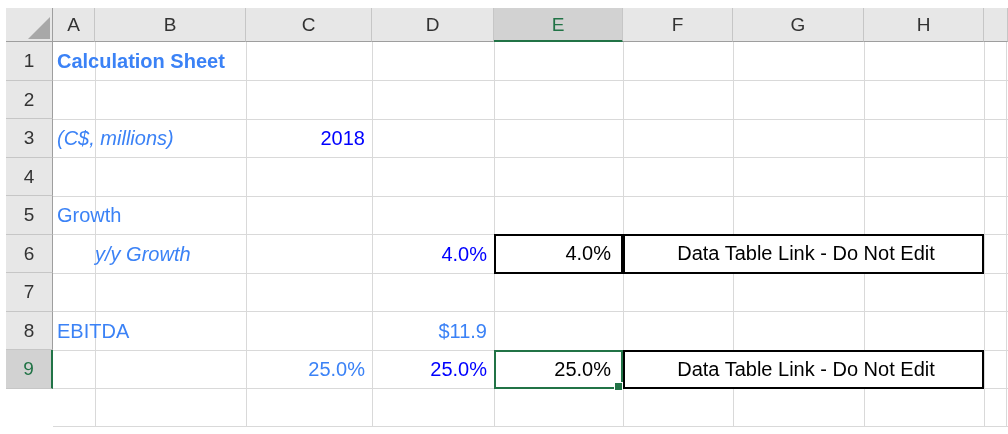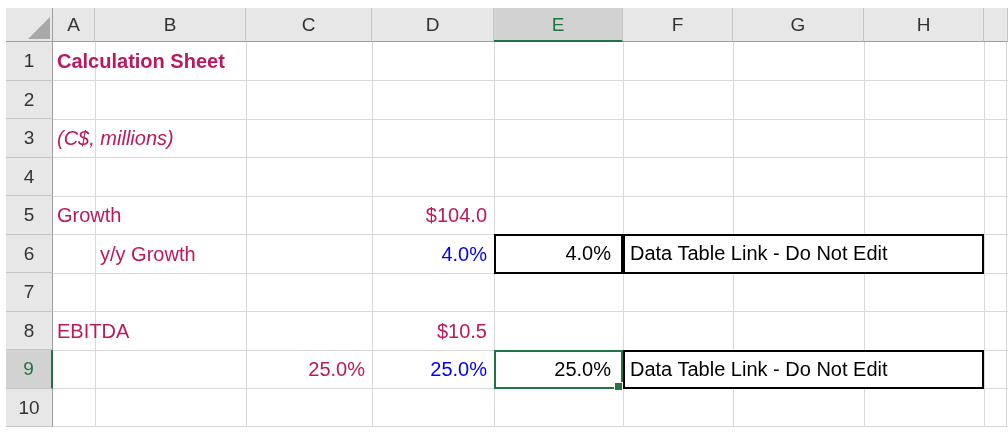--- a/index.html
+++ b/index.html
@@ -26,36 +26,36 @@
   .cG{left:727px;width:131px}.cH{left:858px;width:120px}.cI{left:978px;width:24px}
   
   .r1{top:34px}.r2{top:72.5px}.r3{top:111px}.r4{top:149.5px}.r5{top:188px}
   .r6{top:226.5px}.r7{top:265px}.r8{top:303.5px}.r9{top:342px}.r10{top:380.5px}
 
   
   .gv{position:absolute;top:34px;width:1px;height:385px;background:#d9d9d9;z-index:0;}
   .gh{position:absolute;left:47px;width:955px;height:1px;background:#d9d9d9;z-index:0;}
 
   
-  .cell{position:absolute;height:38.5px;line-height:38.5px;font-size:20px;color:#be185d;z-index:1;
+  .cell{position:absolute;height:38.5px;line-height:38.5px;font-size:20px;color:#3b82f6;z-index:1;
         box-sizing:border-box;white-space:nowrap;}
   .lbl{padding-left:4px;}
-  .ind{padding-left:5px;}
+  .ind{font-style:italic;}
   .num{text-align:right;padding-right:7px;}
   .blue{color:#0000ff;}
   .bold{font-weight:bold;}
   .ital{font-style:italic;}
 
   
   .box{position:absolute;height:39.5px;box-sizing:border-box;background:#fff;z-index:3;
        font-size:20px;line-height:35px;color:#000;white-space:nowrap;}
   .box.black{border:2px solid #000;}
   .box.green{border:2px solid #217346;}
   .box.num{text-align:right;padding-right:10px;}
-  .box.txt{text-align:left;padding-left:5px;}
+  .box.txt{text-align:center;padding-left:5px;}
   .fill-handle{position:absolute;right:-4px;bottom:-4px;width:7px;height:7px;
        background:#217346;border:1px solid #fff;z-index:4;}
 </style>
 </head>
 <body>
 
 <div class="sheet">
 
   <div class="corner">
     <svg width="22" height="22">
@@ -75,21 +75,20 @@
 
   <div class="rh r1">1</div>
   <div class="rh r2">2</div>
   <div class="rh r3">3</div>
   <div class="rh r4">4</div>
   <div class="rh r5">5</div>
   <div class="rh r6">6</div>
   <div class="rh r7">7</div>
   <div class="rh r8">8</div>
   <div class="rh r9 sel">9</div>
-  <div class="rh r10">10</div>
 
   <div>
     <div class="gv" style="left:89px"></div>
     <div class="gv" style="left:240px"></div>
     <div class="gv" style="left:366px"></div>
     <div class="gv" style="left:488px"></div>
     <div class="gv" style="left:617px"></div>
     <div class="gv" style="left:727px"></div>
     <div class="gv" style="left:858px"></div>
     <div class="gv" style="left:978px"></div>
@@ -101,29 +100,29 @@
     <div class="gh" style="top:226px"></div>
     <div class="gh" style="top:265px"></div>
     <div class="gh" style="top:303px"></div>
     <div class="gh" style="top:342px"></div>
     <div class="gh" style="top:380px"></div>
     <div class="gh" style="top:418px"></div>
   </div>
 
   <div class="cell lbl bold cA r1">Calculation Sheet</div>
   <div class="cell lbl ital cA r3">(C$, millions)</div>
+  <div class="cell num blue cC r3">2018</div>
 
   <div class="cell lbl cA r5">Growth</div>
-  <div class="cell num cD r5">$104.0</div>
 
   <div class="cell ind cB r6">y/y Growth</div>
   <div class="cell num blue cD r6">4.0%</div>
 
   <div class="cell lbl cA r8">EBITDA</div>
-  <div class="cell num cD r8">$10.5</div>
+  <div class="cell num cD r8">$11.9</div>
 
   <div class="cell num cC r9">25.0%</div>
   <div class="cell num blue cD r9">25.0%</div>
 
   <div class="box black num" style="left:488px;top:226px;width:129px;">4.0%</div>
   <div class="box black txt" style="left:617px;top:226px;width:361px;">Data Table Link - Do Not Edit</div>
 
   <div class="box green num" style="left:488px;top:341.5px;width:129px;">25.0%</div>
   <div class="fill-handle" style="left:608px;top:374px;position:absolute;"></div>
   <div class="box black txt" style="left:617px;top:341.5px;width:361px;">Data Table Link - Do Not Edit</div>

